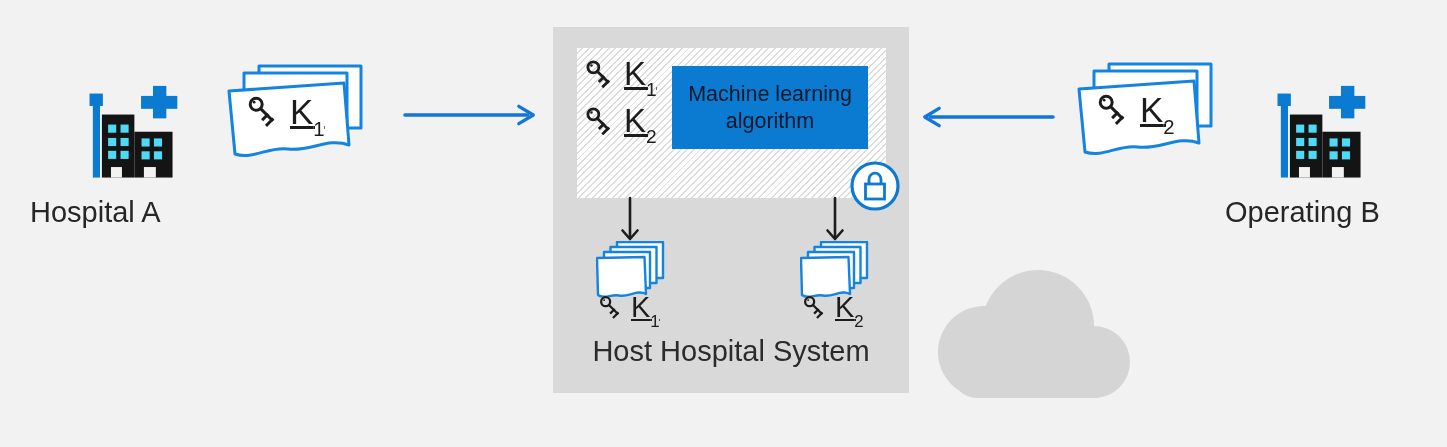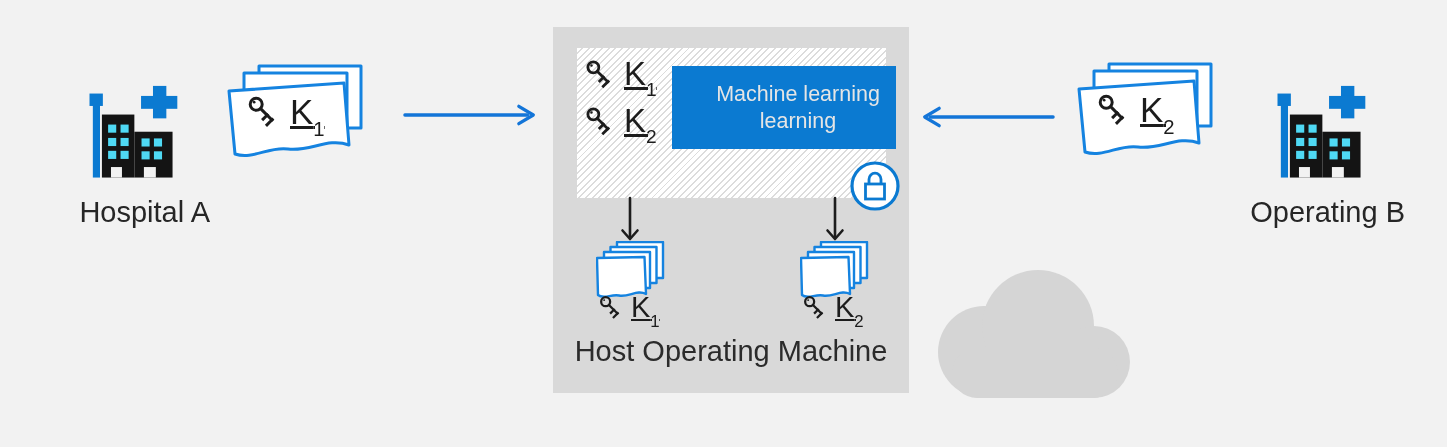--- a/index.html
+++ b/index.html
@@ -3,30 +3,30 @@
 <meta charset="utf-8">
 <style>
   html,body{margin:0;padding:0;}
   .canvas{
     position:relative;width:1447px;height:447px;overflow:hidden;
     background:var(--background,#f2f2f2);
     font-family:"Liberation Sans",sans-serif;
     color:var(--text-dark,#262626);
   }
   .abs{position:absolute;}
-  .node-label{font-size:29px;text-align:right;white-space:nowrap;color:var(--text-dark,#262626);}
+  .node-label{font-size:29px;text-align:left;white-space:nowrap;color:var(--text-dark,#262626);}
   .host-box{background:var(--box-gray,#d9d9d9);}
   .enclave{
     background-color:#ffffff;
     background-image:repeating-linear-gradient(135deg,#ffffff 0 3.3px,var(--hatch-line,#dcdcdc) 3.3px 4.7px);
   }
   .ml-box{
-    background:var(--accent-blue,#0b7ad1);color:#e5e5e5;
+    background:var(--accent-blue,#0b7ad1);color:#0f172a;
     display:flex;flex-direction:column;align-items:center;justify-content:center;
-    font-size:21.5px;line-height:27px;text-align:center;padding-left:28px;
+    font-size:21.5px;line-height:27px;text-align:center;
   }
   .key-row{display:flex;align-items:center;}
   .klabel{color:var(--ink,#1c1c1c);white-space:nowrap;text-decoration:underline;}
   .klabel sub{font-size:58%;line-height:0;position:relative;top:0.18em;}
   .key-icon{color:var(--ink,#1c1c1c);flex:none;}
   .doc-pages{color:var(--doc-blue,#1583e0);}
   .blue-arrow{color:var(--arrow-blue,#1375d8);}
   .black-arrow{color:var(--ink,#1c1c1c);}
   .host-label{font-size:29px;text-align:center;width:100%;color:#2b2b2b;}
   .flip-h{transform:scaleX(-1);}
@@ -155,21 +155,21 @@
 
       <div class="abs key-row" style="left:7px;top:54px;gap:7px">
         <svg class="key-icon" style="width:33px;height:33px">
             <use href="#sym-key"></use>
           </svg>
         <span class="klabel" style="font-size:33px"><span>K</span><sub>2</sub></span>
       </div>
 
       <div class="abs ml-box" style="left:95px;top:18px;width:196px;height:83px">
         <span>Machine learning</span>
-        <span>learning</span>
+        <span>algorithm</span>
       </div>
 
       <svg class="abs" style="left:272px;top:112px;width:52px;height:52px">
           <use href="#sym-lock"></use>
         </svg>
     </div>
 
     <svg class="abs black-arrow" style="left:67px;top:169px;width:20px;height:48px">
         <use href="#sym-arrow-down"></use>
       </svg>
@@ -190,21 +190,21 @@
         </svg>
       <span class="klabel" style="font-size:29px"><span>K</span><sub>1</sub></span>
     </div>
     <div class="abs key-row" style="left:249px;top:264px;gap:6px">
       <svg class="key-icon" style="width:27px;height:27px">
           <use href="#sym-key"></use>
         </svg>
       <span class="klabel" style="font-size:29px"><span>K</span><sub>2</sub></span>
     </div>
 
-    <div class="abs host-label" style="left:0;top:308px">Host Operating Machine</div>
+    <div class="abs host-label" style="left:0;top:308px">Host Hospital System</div>
   </div>
 
   <svg class="abs blue-arrow flip-h" style="left:916px;top:103px;width:140px;height:28px">
       <use href="#sym-arrow-right"></use>
     </svg>
 
   <div class="abs" style="left:1074px;top:62px;width:142px;height:96px">
     <svg class="doc-pages" style="width:142px;height:96px">
         <use href="#sym-doc-large"></use>
       </svg>

